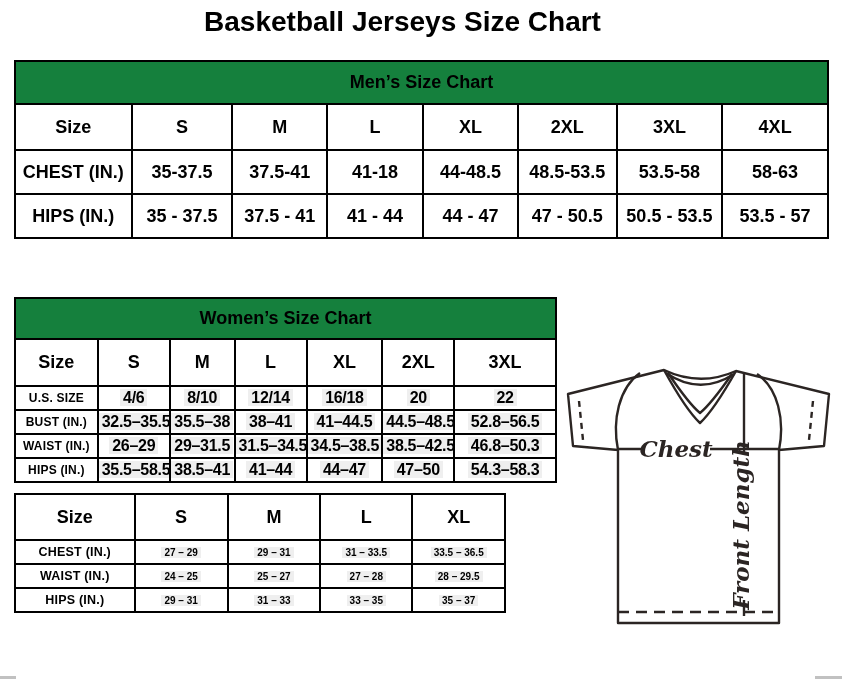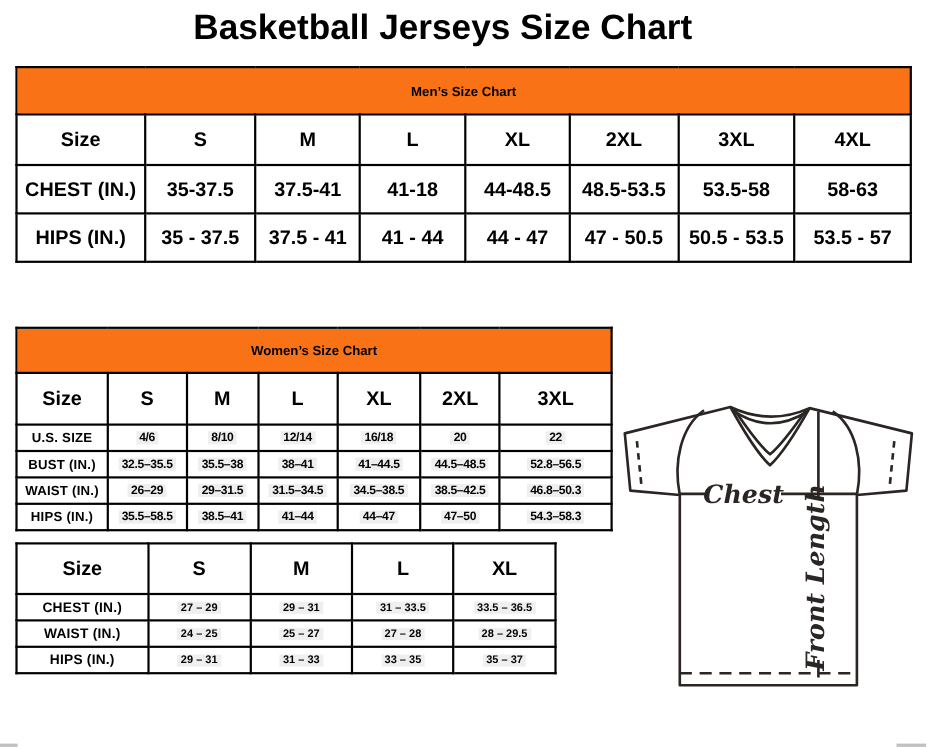--- a/index.html
+++ b/index.html
@@ -3,40 +3,40 @@
 <meta charset="utf-8">
 <style>
   html,body { margin:0; padding:0; }
   body {
     width:843px; height:679px; position:relative; overflow:hidden;
     background:#ffffff; color:#000;
     font-family:"Liberation Sans", sans-serif;
   }
   .page-title {
     position:absolute; top:6px; left:0; width:805px; text-align:center;
-    font-size:32px; font-weight:bold; letter-spacing:0;
+    font-size:28px; font-weight:bold; letter-spacing:0;
   }
   table.chart { position:absolute; border-collapse:collapse; table-layout:fixed; background:#fff; }
   table.chart th, table.chart td {
     border:2px solid #000; text-align:center; vertical-align:middle;
     padding:0; font-weight:bold; white-space:nowrap; overflow:hidden;
   }
-  .band { background:#f97316; font-size:12px;margin-left:46px; }
+  .band { background:#15803d; font-size:18px;margin-left:46px; }
 
   #mens { left:14px; top:60px; width:815px; }
   #mens .band { height:41px; }
   #mens tr.hdr td { height:44px; font-size:18px; }
   #mens tr.data td { height:42px; font-size:18px; }
 
   #womens { left:14px; top:297px; width:543px; }
   #womens .band { height:39px; }
   #womens tr.hdr td { height:45px; font-size:18px; }
   #womens tr.data td { height:22px; }
   #womens td.lbl { font-size:12px; letter-spacing:0.2px; }
-  #womens td.val { font-size:11px; letter-spacing:-0.3px; }
+  #womens td.val { font-size:16px; letter-spacing:-0.3px; }
 
   #youth { left:14px; top:493px; width:492px; }
   #youth .band { height:38px; }
   #youth tr.hdr td { height:44px; font-size:18px; }
   #youth tr.data td { height:22px; }
   #youth td.lbl { font-size:12.5px; letter-spacing:0.2px; }
   #youth td.val { font-size:10px; }
 
   .hl { background:#efefef; padding:0 3px; }
 

